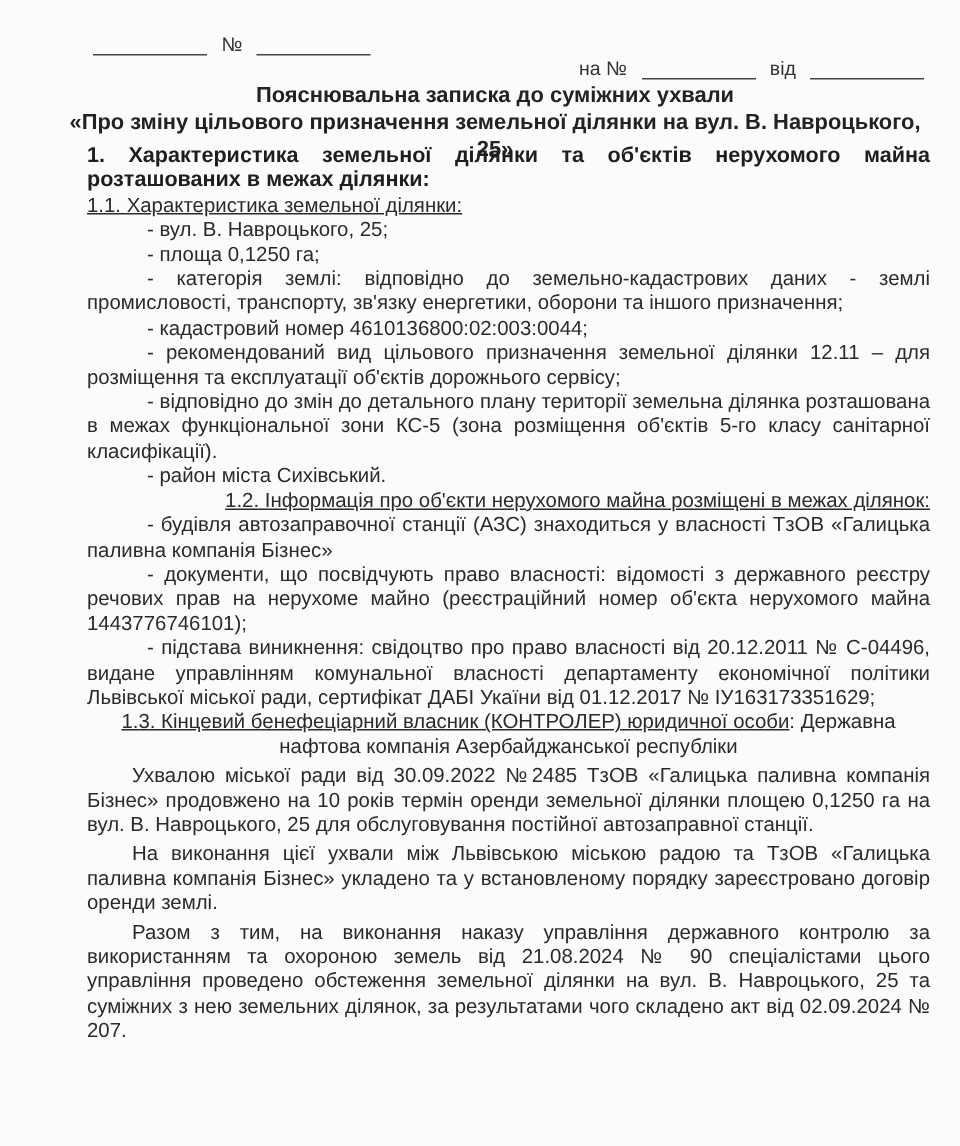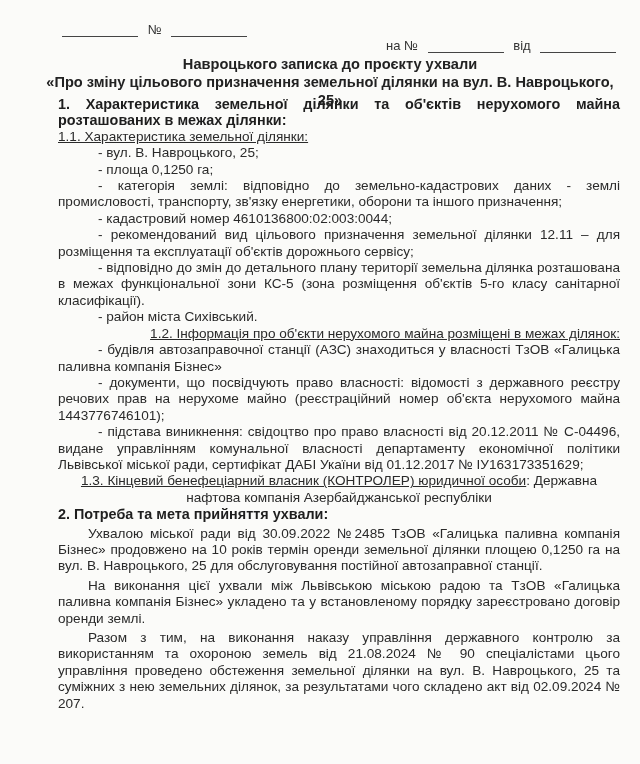--- a/index.html
+++ b/index.html
@@ -47,21 +47,21 @@
     </div>
     <div class="tl-right">
       <span>на №</span>
       <span class="blank" style="width:76px;margin:0 6px"></span>
       <span>від</span>
       <span class="blank" style="width:76px;margin-left:6px"></span>
     </div>
   </div>
 
   <div class="title">
-    <div>Навроцького записка до проєкту ухвали</div>
+    <div>Пояснювальна записка до суміжних ухвали</div>
     <div>«Про зміну цільового призначення земельної ділянки на вул. В. Навроцького, 25»</div>
   </div>
 
   <div class="content">
     <p class="h1">1. Характеристика земельної ділянки та об'єктів нерухомого майна розташованих в межах ділянки:</p>
 
     <p class="h2" style="text-align:left">1.1. Характеристика земельної ділянки:</p>
     <p class="ind">-  вул. В. Навроцького, 25;</p>
     <p class="ind">- площа 0,1250 га;</p>
     <p class="ind">- категорія землі: відповідно до земельно-кадастрових даних - землі промисловості, транспорту, зв'язку енергетики, оборони та іншого призначення;</p>
@@ -72,19 +72,18 @@
 
     <p class="h2" style="text-align:right">1.2. Інформація про об'єкти нерухомого майна розміщені в межах ділянок:</p>
     <p class="ind">- будівля автозаправочної станції (АЗС) знаходиться у власності ТзОВ «Галицька паливна компанія Бізнес»</p>
     <p class="ind">- документи, що посвідчують право власності: відомості з державного реєстру речових прав на нерухоме майно (реєстраційний номер об'єкта нерухомого майна 1443776746101);</p>
     <p class="ind">- підстава виникнення: свідоцтво про право власності від 20.12.2011 № С-04496, видане управлінням комунальної власності департаменту економічної політики Львівської міської ради, сертифікат ДАБІ Укаїни від 01.12.2017 № ІУ163173351629;</p>
 
     <p style="text-align:center">
       <span class="h2">1.3. Кінцевий бенефеціарний власник (КОНТРОЛЕР) юридичної особи</span><span>: Державна нафтова компанія Азербайджанської республіки</span>
     </p>
 
-    <p class="h1">2. Потреба та мета прийняття ухвали:</p>
     <p class="ind2 sp">Ухвалою міської ради від 30.09.2022 №2485 ТзОВ «Галицька паливна компанія Бізнес» продовжено на 10 років термін оренди земельної ділянки площею 0,1250 га на вул. В. Навроцького, 25 для обслуговування постійної автозаправної станції.</p>
     <p class="ind2 sp">На виконання цієї ухвали між Львівською міською радою та  ТзОВ «Галицька паливна компанія Бізнес» укладено та у встановленому порядку зареєстровано договір оренди землі.</p>
     <p class="ind2 sp">Разом з тим, на виконання наказу управління державного контролю за використанням та охороною земель від 21.08.2024 № 90 спеціалістами цього управління проведено обстеження земельної ділянки на вул. В. Навроцького, 25 та суміжних з нею земельних ділянок, за результатами чого складено акт від 02.09.2024 № 207.</p>
 
   </div>
 </div>
 
 </body></html>

